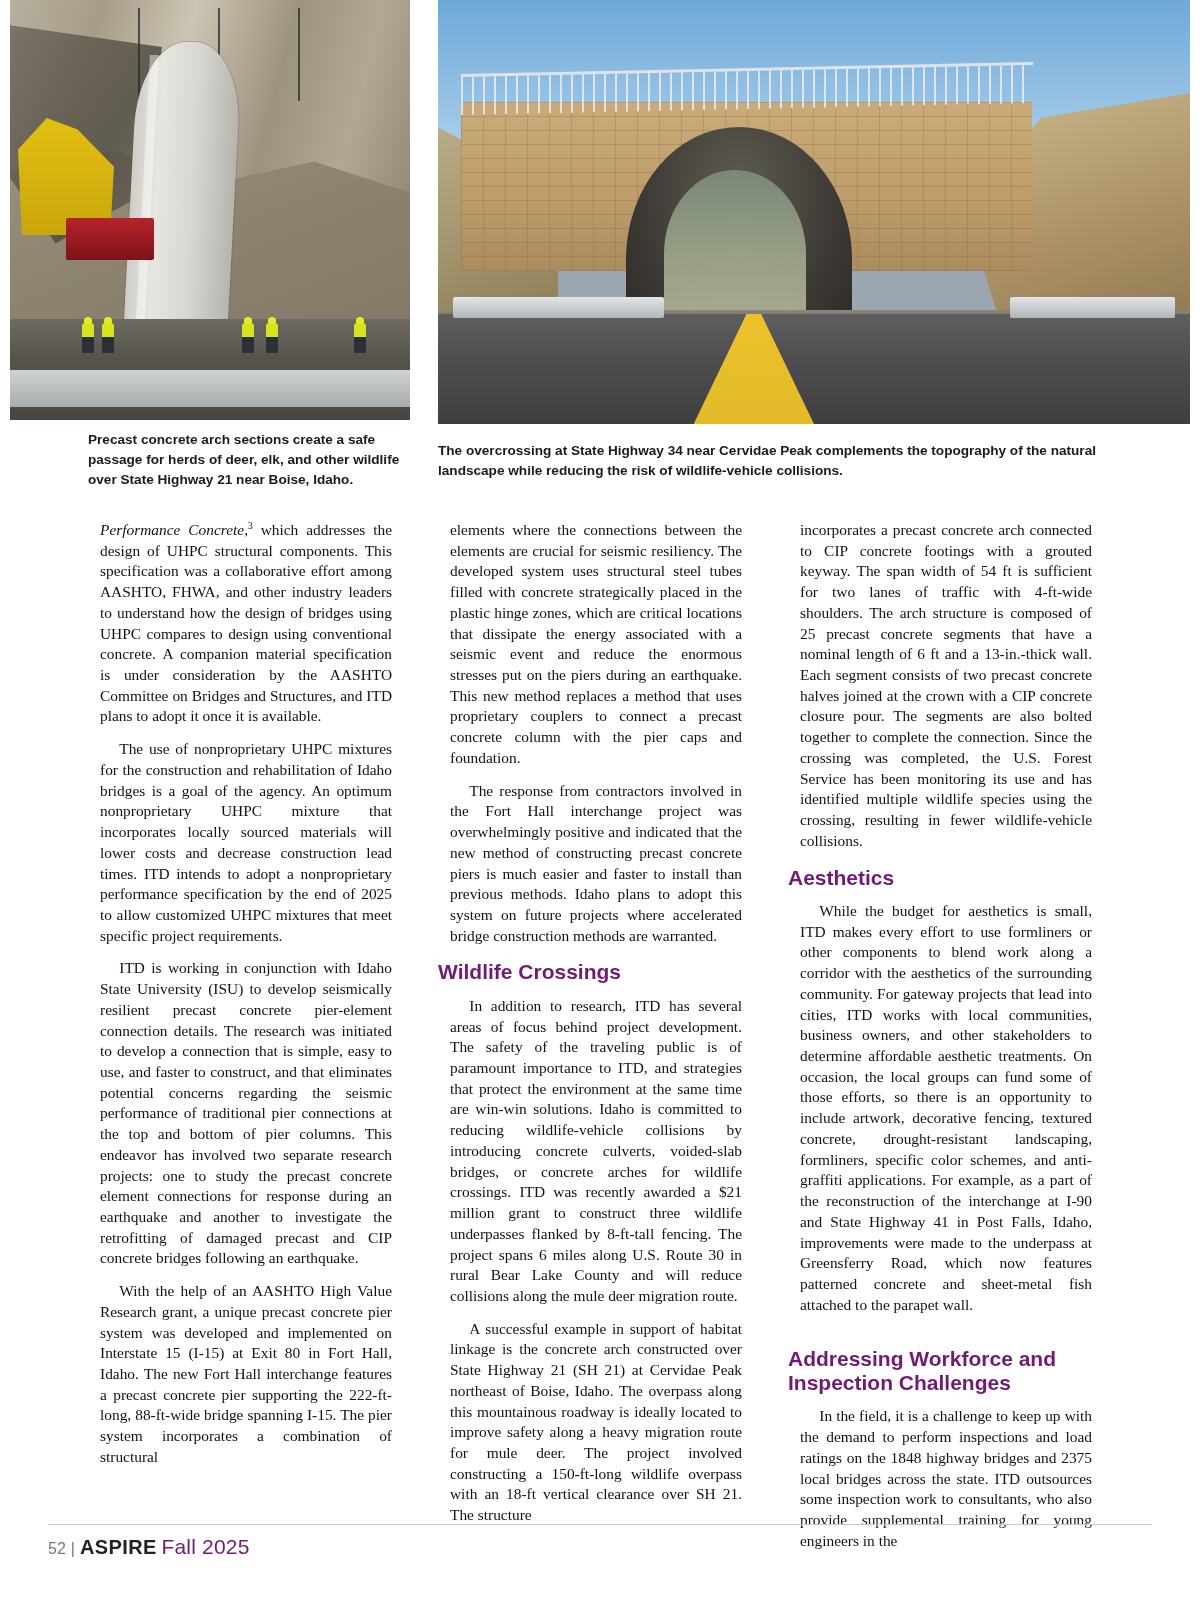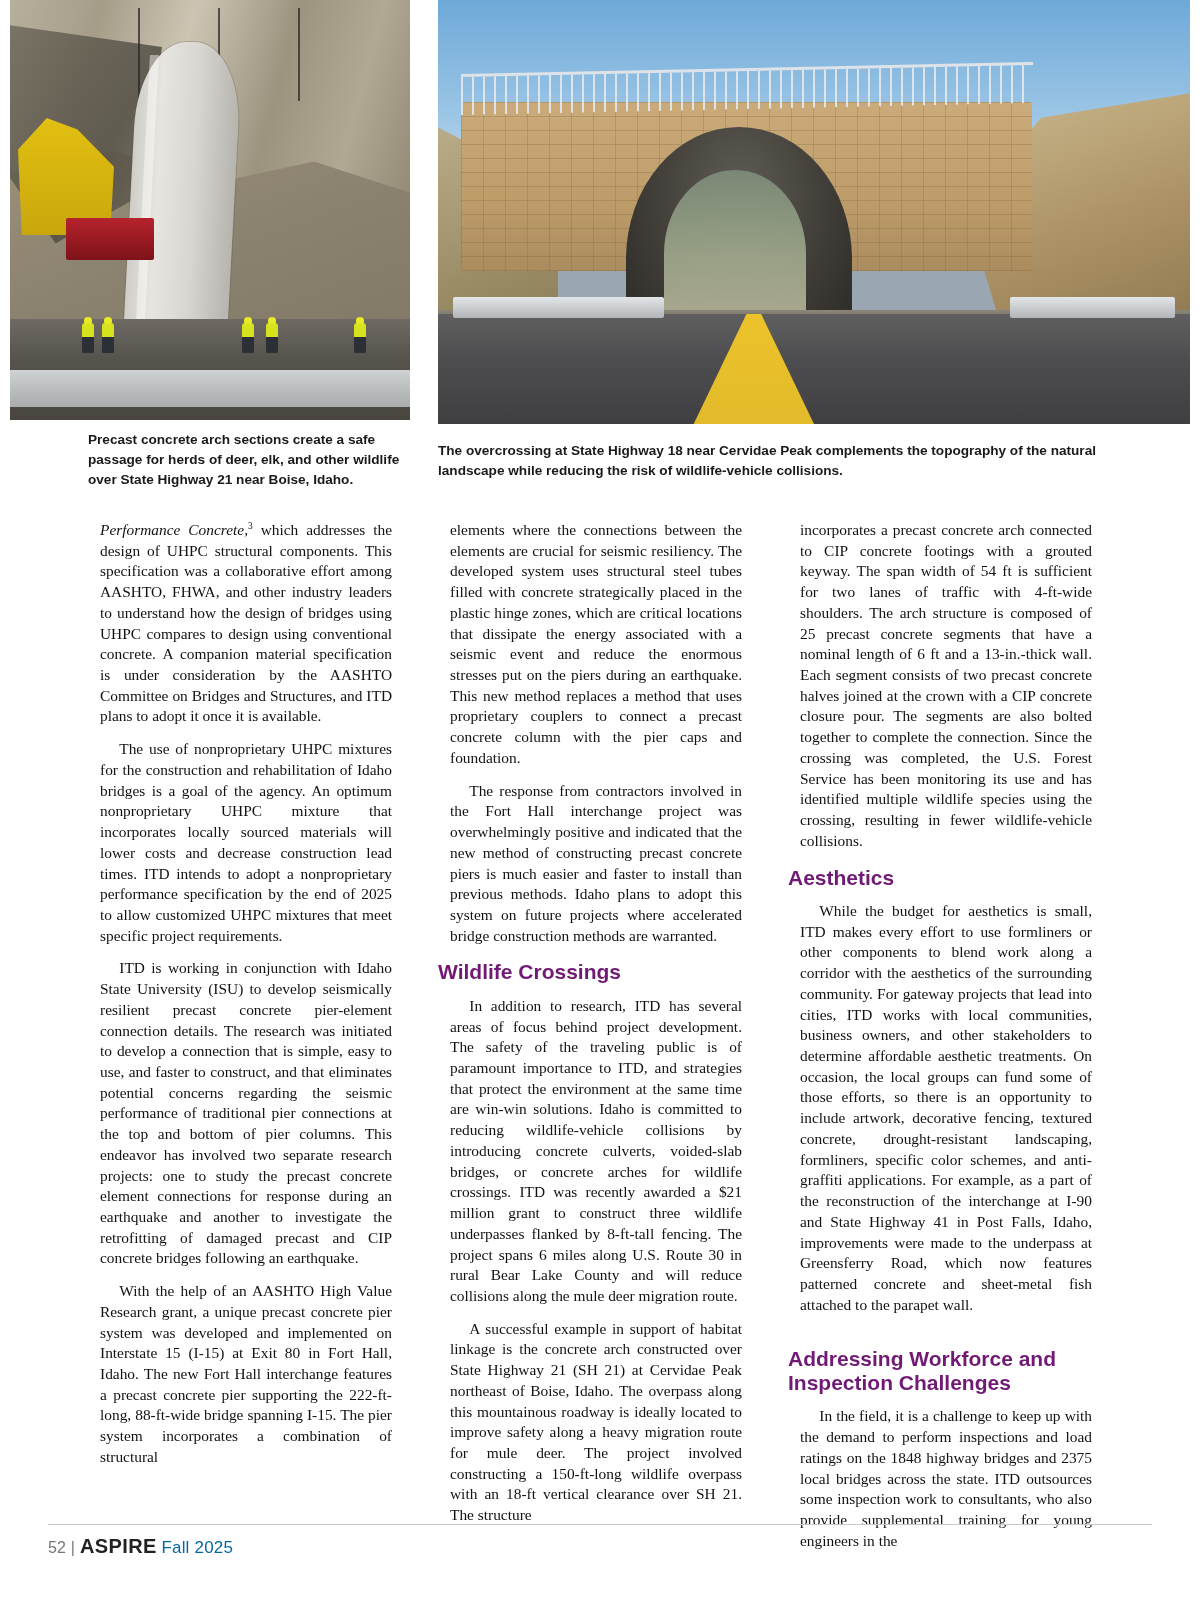--- a/index.html
+++ b/index.html
@@ -236,21 +236,21 @@
     color: #555;
     letter-spacing: .2px;
   }
   .footer .pagenum { color: #777; }
   .footer .brand {
     font-weight: bold;
     font-size: 20px;
     color: #222;
     letter-spacing: .4px;
   }
-  .footer .issue { font-size: 17px; color: #0369a1; }
+  .footer .issue { font-size: 21px; color: #701a75; }
 </style>
 </head>
 <body>
 
 <div class="page">
 
   <div class="fig-left">
     <div class="lp-sky"></div>
     <div class="lp-cliff"></div>
     <div class="lp-cliff2"></div>
@@ -277,21 +277,21 @@
     <div class="rp-fence"></div>
     <div class="rp-arch-open"></div>
     <div class="rp-arch-inner"></div>
     <div class="rp-shoulder"></div>
     <div class="rp-road"></div>
     <div class="rp-guard" style="left:2%; width:28%"></div>
     <div class="rp-guard" style="right:2%; width:22%"></div>
   </div>
 
   <div class="caption caption-left">Precast concrete arch sections create a safe passage for herds of deer, elk, and other wildlife over State Highway 21 near Boise, Idaho.</div>
-  <div class="caption caption-right">The overcrossing at State Highway 18 near Cervidae Peak complements the topography of the natural landscape while reducing the risk of wildlife-vehicle collisions.</div>
+  <div class="caption caption-right">The overcrossing at State Highway 34 near Cervidae Peak complements the topography of the natural landscape while reducing the risk of wildlife-vehicle collisions.</div>
 
   <div class="col col1">
     <p class="lead"><span class="ital">Performance Concrete,</span><sup>3</sup><span> which addresses the design of UHPC structural components. This specification was a collaborative effort among AASHTO, FHWA, and other industry leaders to understand how the design of bridges using UHPC compares to design using conventional concrete. A companion material specification is under consideration by the AASHTO Committee on Bridges and Structures, and ITD plans to adopt it once it is available.</span></p>
     <p>The use of nonproprietary UHPC mixtures for the construction and rehabilitation of Idaho bridges is a goal of the agency. An optimum nonproprietary UHPC mixture that incorporates locally sourced materials will lower costs and decrease construction lead times. ITD intends to adopt a nonproprietary performance specification by the end of 2025 to allow customized UHPC mixtures that meet specific project requirements.</p>
     <p>ITD is working in conjunction with Idaho State University (ISU) to develop seismically resilient precast concrete pier-element connection details. The research was initiated to develop a connection that is simple, easy to use, and faster to construct, and that eliminates potential concerns regarding the seismic performance of traditional pier connections at the top and bottom of pier columns. This endeavor has involved two separate research projects: one to study the precast concrete element connections for response during an earthquake and another to investigate the retrofitting of damaged precast and CIP concrete bridges following an earthquake.</p>
     <p>With the help of an AASHTO High Value Research grant, a unique precast concrete pier system was developed and implemented on Interstate 15 (I-15) at Exit 80 in Fort Hall, Idaho. The new Fort Hall interchange features a precast concrete pier supporting the 222-ft-long, 88-ft-wide bridge spanning I-15. The pier system incorporates a combination of structural</p>
   </div>
 
   <div class="col col2">
     <p class="noindent">elements where the connections between the elements are crucial for seismic resiliency. The developed system uses structural steel tubes filled with concrete strategically placed in the plastic hinge zones, which are critical locations that dissipate the energy associated with a seismic event and reduce the enormous stresses put on the piers during an earthquake. This new method replaces a method that uses proprietary couplers to connect a precast concrete column with the pier caps and foundation.</p>

